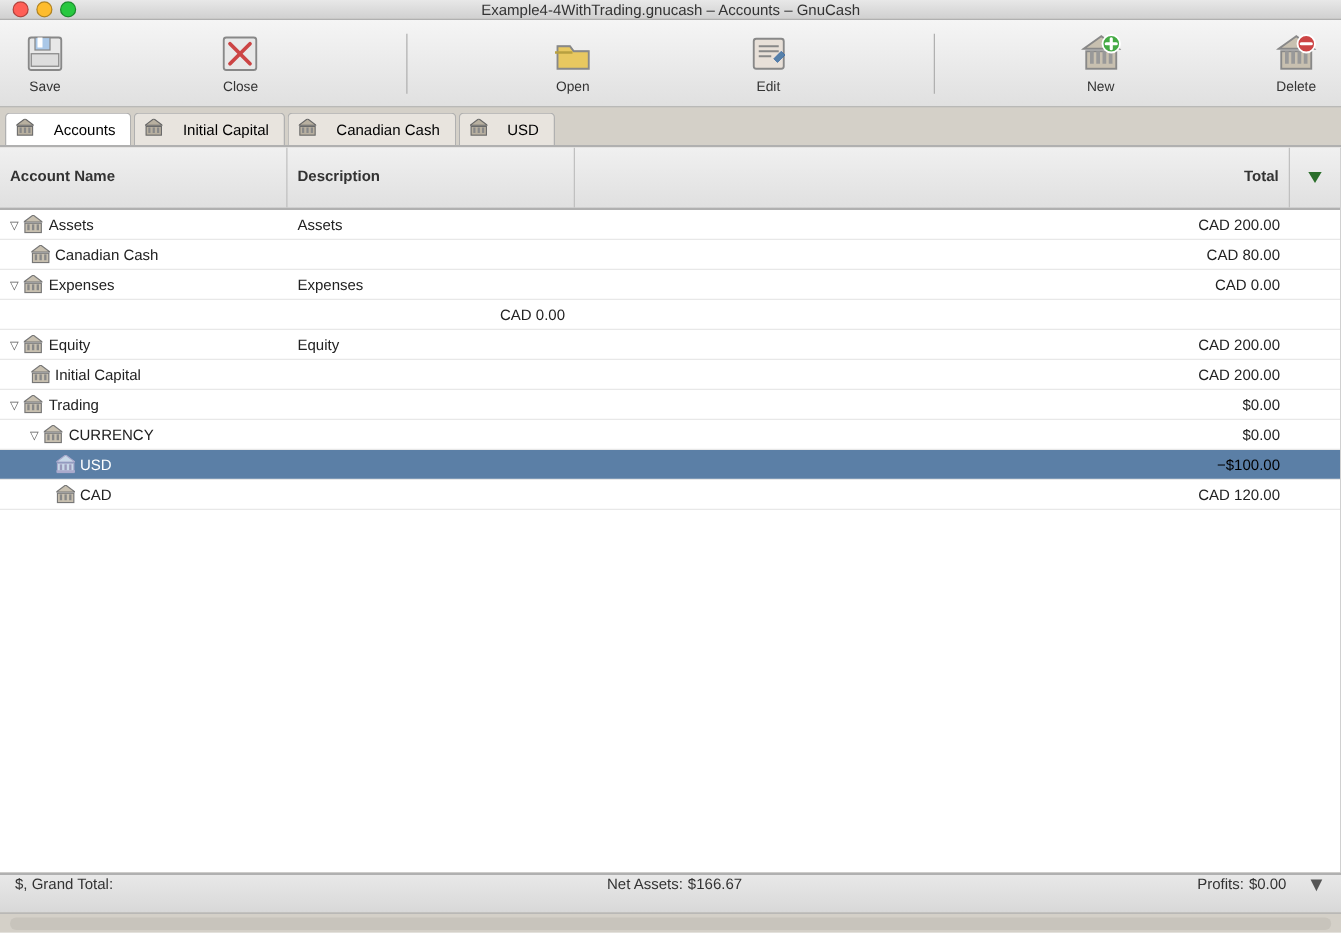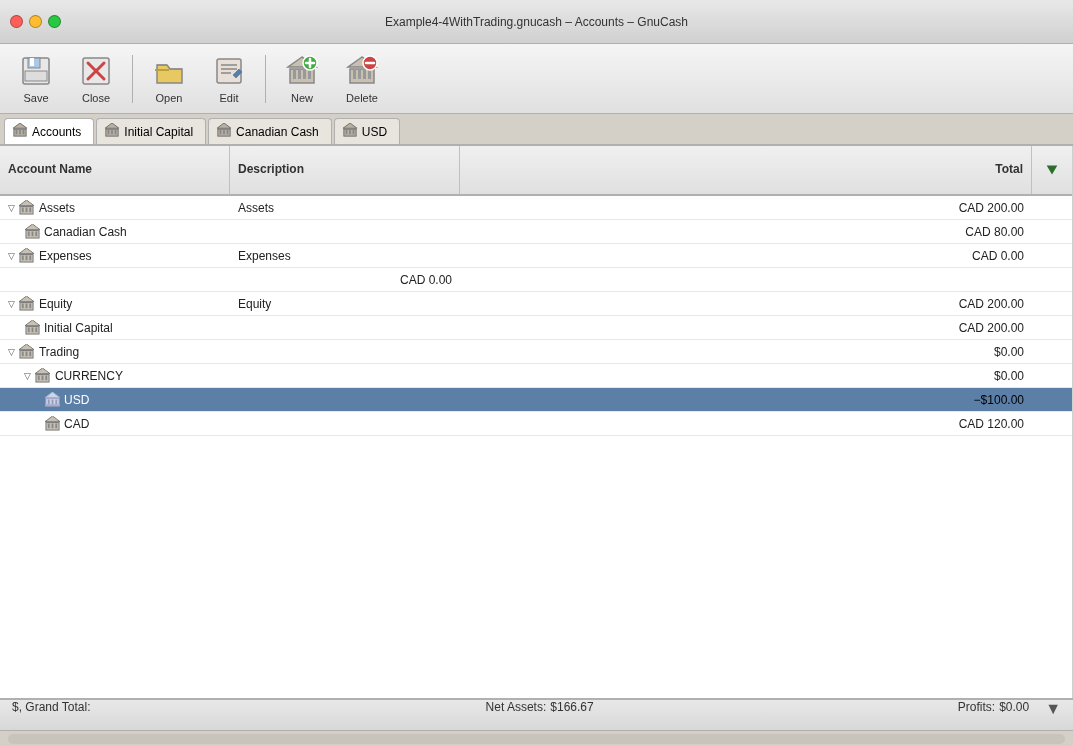--- a/index.html
+++ b/index.html
@@ -10,21 +10,21 @@
       width: 1073px;
       height: 746px;
       overflow: hidden;
       display: flex;
       flex-direction: column;
     }
 
     
     .titlebar {
       background: linear-gradient(to bottom, #e8e8e8, #d0d0d0);
-      height: 44px;
+      height: 16px;
       display: flex;
       align-items: center;
       justify-content: center;
       border-bottom: 1px solid #b0b0b0;
       position: relative;
       flex-shrink: 0;
     }
     .titlebar-buttons {
       position: absolute;
       left: 10px;
@@ -51,20 +51,21 @@
     
     .toolbar {
       background: linear-gradient(to bottom, #f5f5f5, #e0e0e0);
       height: 70px;
       display: flex;
       align-items: center;
       padding: 0 8px;
       border-bottom: 1px solid #b0b0b0;
       flex-shrink: 0;
       gap: 4px;
+      justify-content: space-between;
     }
     .toolbar-separator {
       width: 1px;
       height: 48px;
       background: #b0b0b0;
       margin: 0 4px;
     }
     .toolbar-btn {
       display: flex;
       flex-direction: column;
@@ -95,21 +96,21 @@
       display: flex;
       align-items: flex-end;
       background: #d4d0c8;
       padding: 4px 0 0 4px;
       border-bottom: 2px solid #b0b0b0;
       flex-shrink: 0;
     }
     .tab {
       display: flex;
       align-items: center;
-      gap: 5px;
+      gap: 16px;
       padding: 4px 12px 4px 8px;
       background: #e8e4de;
       border: 1px solid #b0b0b0;
       border-bottom: none;
       border-radius: 4px 4px 0 0;
       cursor: pointer;
       font-size: 12px;
       margin-right: 2px;
       height: 26px;
     }

